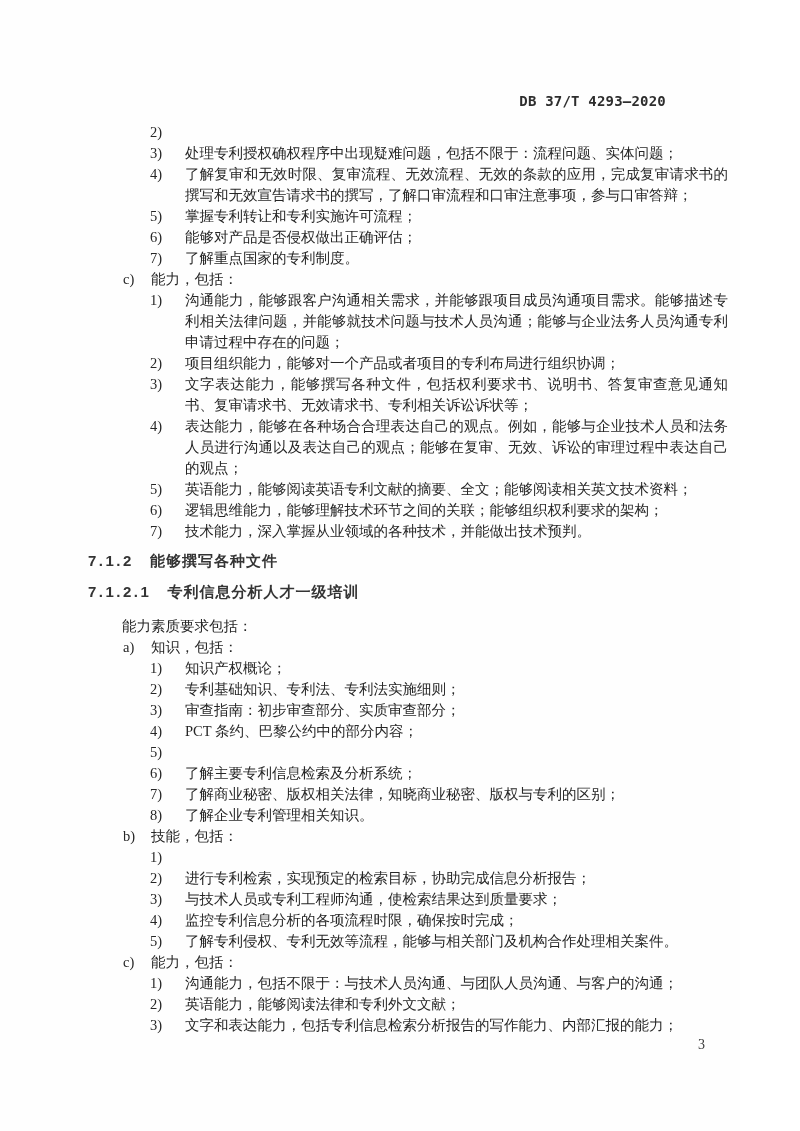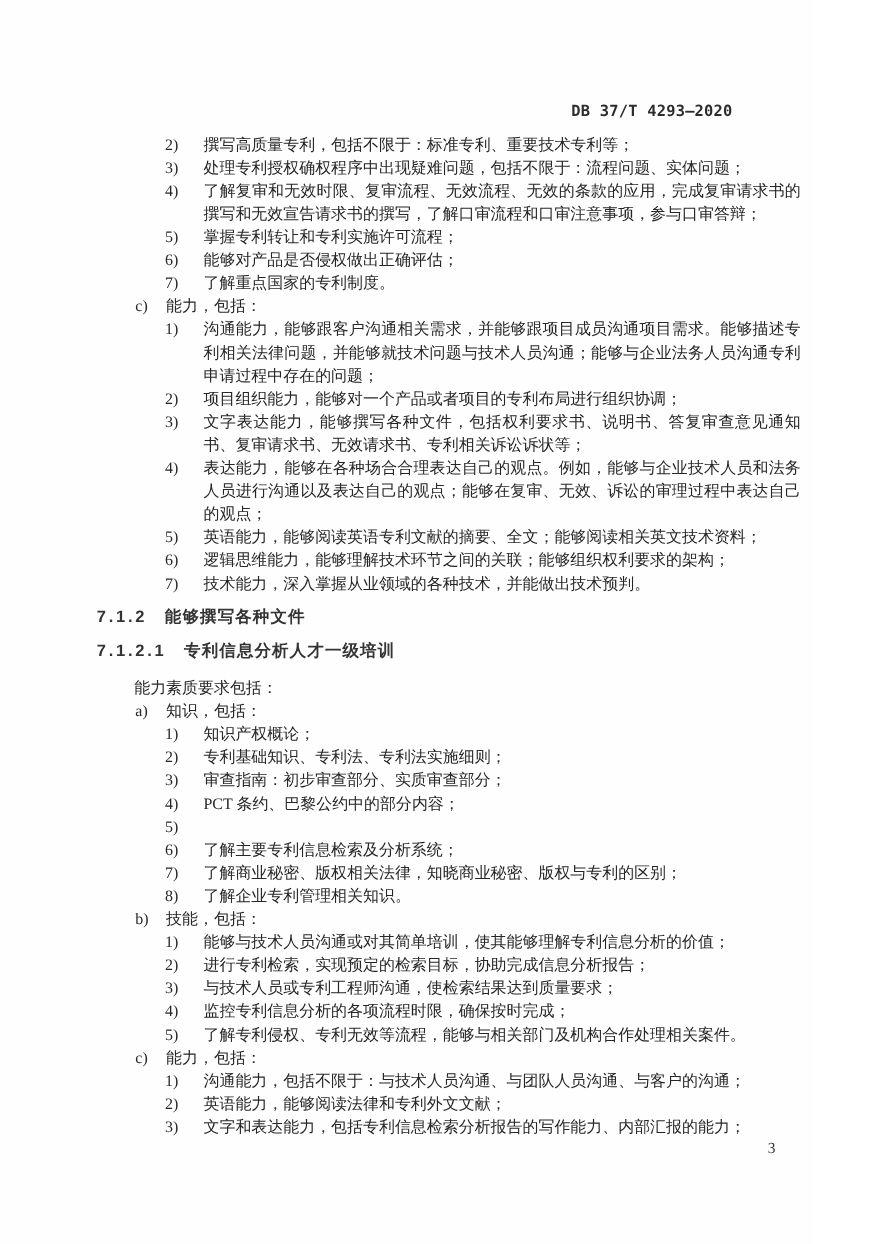--- a/index.html
+++ b/index.html
@@ -93,21 +93,20 @@
 </head>
 <body>
 
 <div class="page">
 
   <div class="std-no">DB 37/T 4293—2020</div>
 
   <main class="doc-body" id="doc-body">
       <div class="line k-l2">
     <span class="marker">2)</span>
-    <span class="txt">撰写高质量专利，包括不限于：标准专利、重要技术专利等；</span>
   </div>
       <div class="line k-l2">
     <span class="marker">3)</span>
     <span class="txt">处理专利授权确权程序中出现疑难问题，包括不限于：流程问题、实体问题；</span>
   </div>
       <div class="line k-l2">
     <span class="marker">4)</span>
     <span class="txt">了解复审和无效时限、复审流程、无效流程、无效的条款的应用，完成复审请求书的撰写和无效宣告请求书的撰写，了解口审流程和口审注意事项，参与口审答辩；</span>
   </div>
       <div class="line k-l2">
@@ -200,21 +199,20 @@
       <div class="line k-l2">
     <span class="marker">8)</span>
     <span class="txt">了解企业专利管理相关知识。</span>
   </div>
       <div class="line k-l1">
     <span class="marker">b)</span>
     <span class="txt">技能，包括：</span>
   </div>
       <div class="line k-l2">
     <span class="marker">1)</span>
-    <span class="txt">能够与技术人员沟通或对其简单培训，使其能够理解专利信息分析的价值；</span>
   </div>
       <div class="line k-l2">
     <span class="marker">2)</span>
     <span class="txt">进行专利检索，实现预定的检索目标，协助完成信息分析报告；</span>
   </div>
       <div class="line k-l2">
     <span class="marker">3)</span>
     <span class="txt">与技术人员或专利工程师沟通，使检索结果达到质量要求；</span>
   </div>
       <div class="line k-l2">

